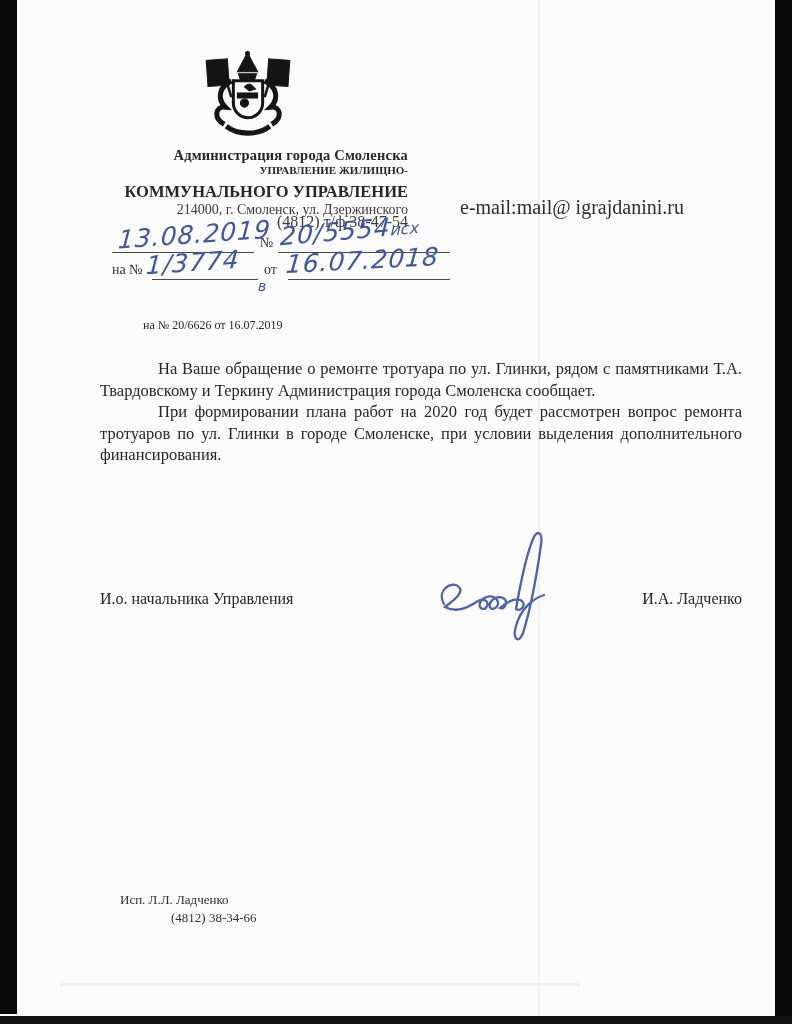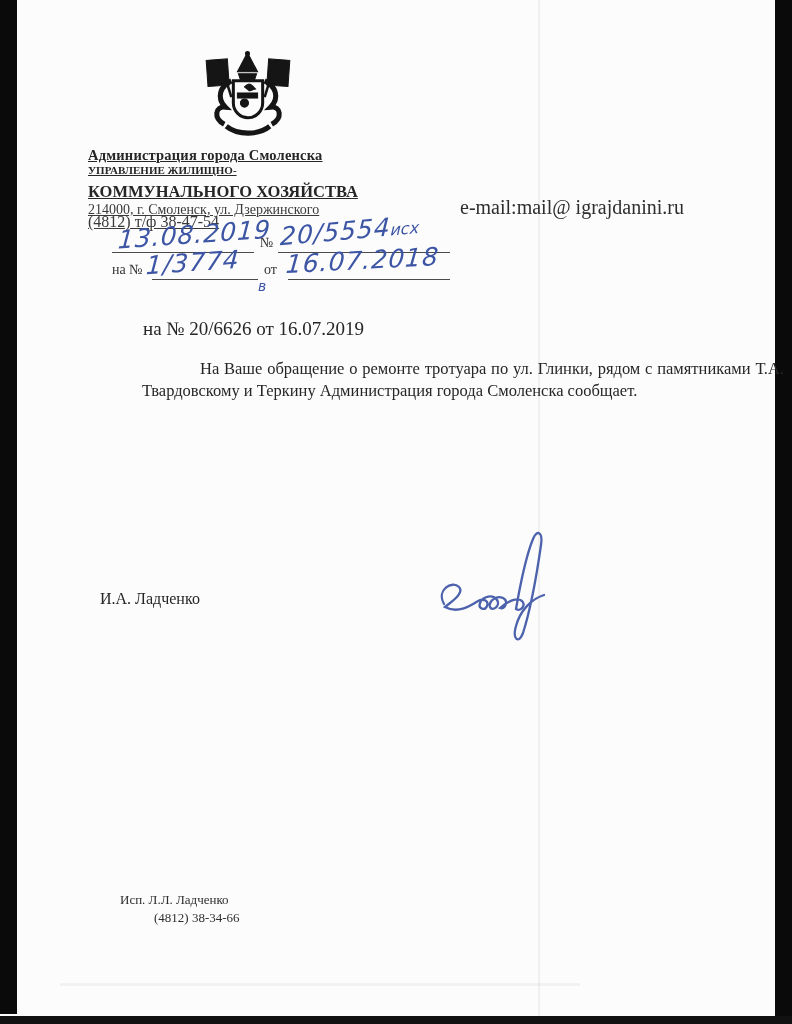--- a/index.html
+++ b/index.html
@@ -11,21 +11,21 @@
   }
   .scan-bar{position:absolute;background:#0a0a0a;}
   .bar-left{left:0;top:0;width:17px;height:1014px;}
   .bar-right{right:0;top:0;width:17px;height:1024px;}
   .bar-bottom{left:0;bottom:0;width:792px;height:8px;background:#111;}
   .fold-v{position:absolute;left:538px;top:0;width:2px;height:1016px;background:rgba(90,90,90,0.07);}
   .fold-h{position:absolute;left:60px;top:983px;width:520px;height:3px;background:rgba(90,90,90,0.06);}
 
   
   .emblem{position:absolute;left:200px;top:50px;width:96px;height:90px;}
-  .lh{position:absolute;left:88px;width:320px;text-align:left;text-decoration:underline;}
+  .lh{position:absolute;left:88px;width:320px;text-align:right;}
   .org1{top:147px;font-weight:bold;font-size:14.5px;letter-spacing:.2px;}
   .org2{top:164px;font-weight:bold;font-size:11px;}
   .org3{top:182px;font-weight:bold;font-size:16.5px;}
   .addr{top:202px;font-size:14px;color:#3a3a3a;}
   .phone{top:213px;font-size:16px;color:#3a3a3a;}
   .email{position:absolute;left:460px;top:196px;font-size:20px;color:#2e2e2e;}
 
   
   .reg{position:absolute;left:112px;top:222px;width:345px;height:64px;}
   .reg .uline{position:absolute;border-bottom:1.5px solid #4a4a4a;height:0;}
@@ -43,34 +43,34 @@
     font-size:25px;letter-spacing:1px;line-height:1;
   }
   .hw-date{left:6px;top:0px;transform:rotate(-4deg) skewX(-8deg);}
   .hw-num{left:168px;top:-4px;transform:rotate(-5deg) skewX(-8deg);}
   .hw-num .sub{font-size:16px;letter-spacing:0;}
   .hw-incnum{left:34px;top:28px;transform:rotate(-4deg) skewX(-8deg);}
   .hw-incdate{left:174px;top:26px;transform:rotate(-3deg) skewX(-8deg);}
   .inc-letter{position:absolute;left:146px;top:56px;font-size:14px;color:#3d55a5;
     font-family:"DejaVu Sans",sans-serif;font-style:italic;}
 
-  .refline{position:absolute;left:143px;top:318px;font-size:19px;}
+  .refline{position:absolute;left:143px;top:318px;font-size:12px;}
 
   .body-text{
     position:absolute;left:100px;top:358px;width:642px;
-    font-size:16.5px;line-height:21.5px;text-align:justify;margin-left:42px;
+    font-size:16.5px;line-height:21.5px;text-align:justify;
   }
   .body-text p{margin:0;text-indent:58px;}
 
   .sign-row{position:absolute;left:100px;top:590px;width:642px;
     display:flex;justify-content:space-between;font-size:16px;}
   .signature-svg{position:absolute;left:430px;top:528px;width:150px;height:118px;}
 
   .executor{position:absolute;left:120px;top:892px;font-size:13px;color:#2e2e2e;}
-  .executor .x2{margin-left:34px;margin-top:2px;}
+  .executor .x2{margin-left:51px;margin-top:2px;}
 </style>
 </head>
 <body>
 
 <div class="scan-bar bar-left"></div>
 <div class="scan-bar bar-right"></div>
 <div class="scan-bar bar-bottom"></div>
 <div class="fold-v"></div>
 <div class="fold-h"></div>
 
@@ -97,21 +97,21 @@
     <path d="M31 30 C20 35 16 47 25 56 C15 55 13 67 24 73" fill="none" stroke-width="5"></path>
 
     <path d="M64 30 C75 35 79 47 70 56 C80 55 82 67 71 73" fill="none" stroke-width="5"></path>
 
     <path d="M26 75 C37 84 58 84 69 75" fill="none" stroke-width="5"></path>
   </g>
 </svg>
 
 <div class="lh org1">Администрация города Смоленска</div>
 <div class="lh org2">УПРАВЛЕНИЕ ЖИЛИЩНО-</div>
-<div class="lh org3">КОММУНАЛЬНОГО ХОЗЯЙСТВА</div>
+<div class="lh org3">КОММУНАЛЬНОГО УПРАВЛЕНИЕ</div>
 <div class="lh addr">214000, г. Смоленск, ул. Дзержинского</div>
 <div class="lh phone">(4812) т/ф 38-47-54</div>
 
 <div class="email">e-mail:mail@ igrajdanini.ru</div>
 
 <div class="reg">
   <div class="uline u1a"></div>
   <div class="plabel no-sign">№</div>
   <div class="uline u1b"></div>
   <div class="hw hw-date">13.08.2019</div>
@@ -122,23 +122,25 @@
   <div class="plabel ot-label">от</div>
   <div class="inc-letter">в</div>
   <div class="uline u2b"></div>
   <div class="hw hw-incdate">16.07.2018</div>
 </div>
 
 <div class="refline">на № 20/6626 от 16.07.2019</div>
 
 <div class="body-text">
   <p>На Ваше  обращение о ремонте  тротуара по ул. Глинки, рядом с памятниками Т.А. Твардовскому и Теркину Администрация города Смоленска сообщает.</p>
+  <p>При формировании плана работ на 2020 год  будет рассмотрен вопрос ремонта тротуаров по ул. Глинки в городе Смоленске, при условии выделения дополнительного финансирования.</p>
 </div>
 
 <div class="sign-row">
+  <span>И.о. начальника  Управления</span>
   <span>И.А. Ладченко</span>
 </div>
 
 <svg class="signature-svg" viewBox="0 0 150 118" xmlns="http://www.w3.org/2000/svg">
   <path d="M14,76 C6,62 22,52 29,59 C35,65 21,74 15,79 C28,86 40,78 48,73
            C54,70 59,73 57,78 C55,83 48,81 50,75
            C53,68 63,66 67,72 C71,78 62,84 60,79 C58,73 67,67 73,70
            C79,73 75,82 70,80
            C78,73 87,69 92,73 C96,77 91,84 86,81
            C90,58 96,28 103,11 C107,1 113,4 111,17

